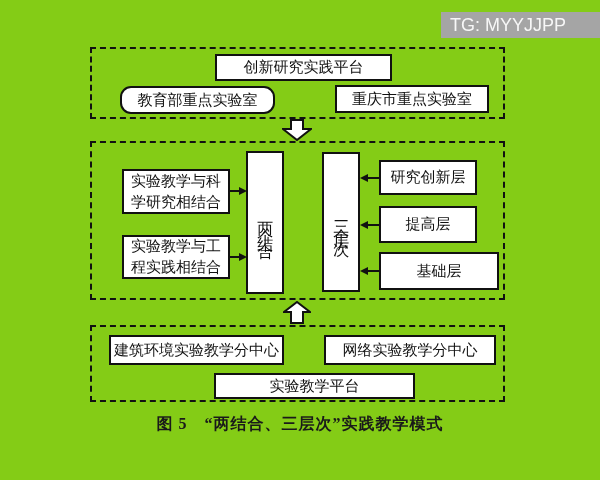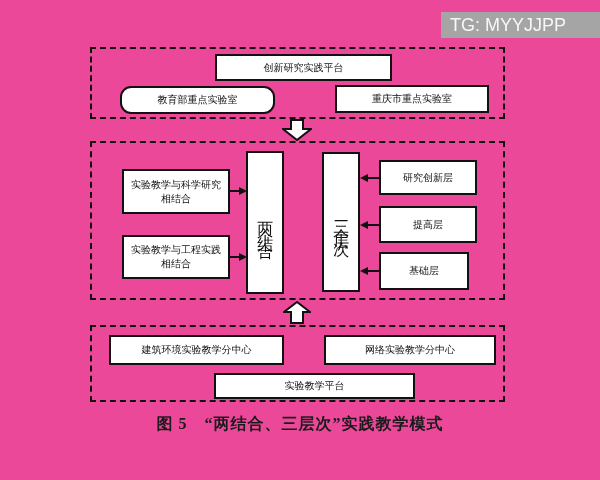--- a/index.html
+++ b/index.html
@@ -1,52 +1,52 @@
 <!DOCTYPE html>
 <html><head>
 <meta charset="utf-8">
 <style>
   html,body{margin:0;padding:0;background:#ffffff;}
   .stage{
-    position:relative;width:600px;height:480px;background:#ec4899;overflow:hidden;
+    position:relative;width:600px;height:480px;background:#84cc16;overflow:hidden;
     font-family:"Liberation Serif","DejaVu Serif",serif;color:#111;
   }
   
   .wm{
     position:absolute;background:#a5a5a5;color:#f7f7f7;
     font-family:"Liberation Sans","DejaVu Sans",sans-serif;
     display:flex;align-items:center;
   }
   .wm-top{right:0;top:12px;width:150px;height:26px;font-size:18px;padding-left:9px;}
   .wm-bottom{left:0;top:442px;width:186px;height:28px;font-size:20px;padding-left:11px;}
   
   .dashed{position:absolute;border:2px dashed #111;box-sizing:border-box;}
   #grp-top{left:90px;top:47px;width:415px;height:72px;}
   #grp-mid{left:90px;top:141px;width:415px;height:159px;}
   #grp-bottom{left:90px;top:325px;width:415px;height:77px;}
   
   .box{
     position:absolute;border:2px solid #111;box-sizing:border-box;background:#fff;
     display:flex;align-items:center;justify-content:center;text-align:center;
-    font-size:10px;line-height:1.4;
+    font-size:15px;line-height:1.4;
   }
   #b-innov{left:123px;top:5px;width:177px;height:27px;}
   #b-moe{left:28px;top:37px;width:155px;height:28px;border-radius:11px;}
   #b-cq{left:243px;top:36px;width:154px;height:28px;}
   #b-left1{left:30px;top:26px;width:108px;height:45px;padding:0 6px;}
   #b-left2{left:30px;top:92px;width:108px;height:44px;padding:0 6px;}
   .vbox{
     writing-mode:vertical-rl;text-orientation:upright;letter-spacing:7px;
     font-size:16px;
   }
   #b-two{left:154px;top:8px;width:38px;height:143px;}
   #b-three{left:230px;top:9px;width:38px;height:140px;}
   #b-r1{left:287px;top:17px;width:98px;height:35px;}
   #b-r2{left:287px;top:63px;width:98px;height:37px;}
-  #b-r3{left:287px;top:109px;width:90px;height:38px;}
+  #b-r3{left:287px;top:109px;width:120px;height:38px;}
   #b-c1{left:17px;top:8px;width:175px;height:30px;}
   #b-c2{left:232px;top:8px;width:172px;height:30px;}
   #b-plat{left:122px;top:46px;width:201px;height:26px;}
   
   .conn{position:absolute;}
   #cl1{left:138px;top:43px;}
   #cl2{left:138px;top:109px;}
   #cr1{left:268px;top:30px;}
   #cr2{left:268px;top:77px;}
   #cr3{left:268px;top:123px;}

